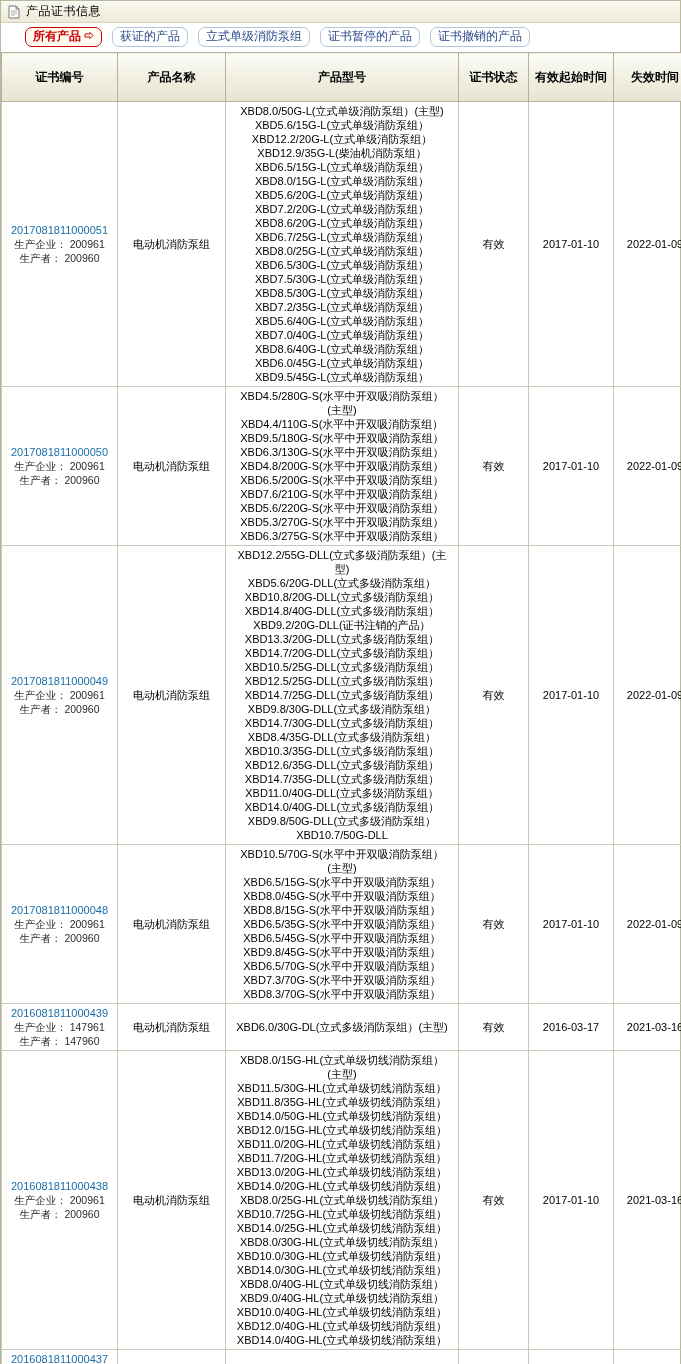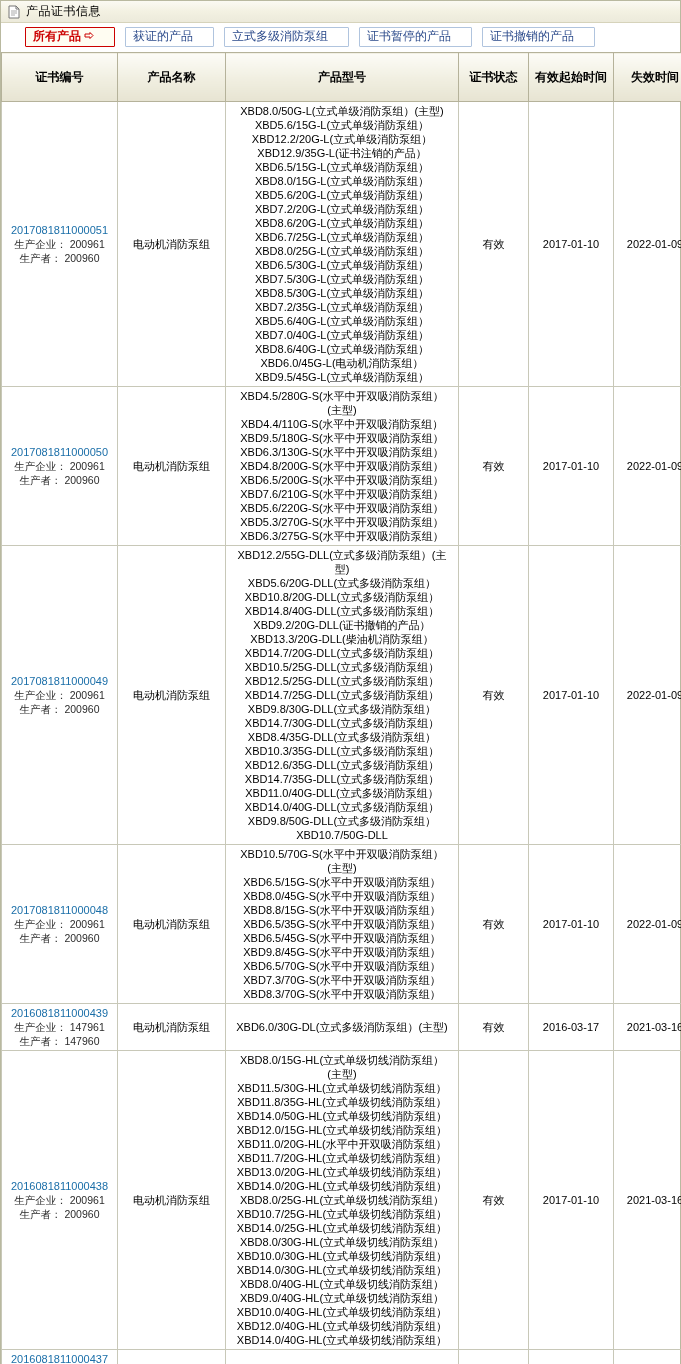--- a/index.html
+++ b/index.html
@@ -47,22 +47,22 @@
     height: 28px;
     display: flex;
     align-items: center;
     padding-left: 24px;
     background: #ffffff;
     border-bottom: 1px solid #ffffff;
     gap: 10px;
   }
   .tab {
     border: 1px solid #b0c4de;
-    border-radius: 1px;
-    padding: 2px 20px 3px 7px;
+    border-radius: 7px;
+    padding: 2px 7px 3px 7px;
     font-size: 12px;
     color: #2b4a8b;
     background: #ffffff;
     white-space: nowrap;
     line-height: 13px;
   }
   .tab.active {
     border: 1px solid #cc0000;
     color: #cc0000;
     font-weight: bold;
@@ -156,21 +156,21 @@
       <span class="arrow">
         <svg width="10" height="10" viewBox="0 0 10 10">
             <path d="M1 2 h5 v-1.5 l3 3 l-3 3 v-1.5 h-5 z" fill="none" stroke="#cc0000" stroke-width="1"></path>
           </svg>
       </span>
     </div>
     <div class="tab">
       <span>获证的产品</span>
     </div>
     <div class="tab">
-      <span>立式多级消防泵组</span>
+      <span>立式单级消防泵组</span>
     </div>
     <div class="tab">
       <span>证书暂停的产品</span>
     </div>
     <div class="tab">
       <span>证书撤销的产品</span>
     </div>
   </div>
 
   <table class="grid">
@@ -185,36 +185,36 @@
       </tr>
     </thead>
     <tbody id="tbody">
         <tr>
           <td class="cert c1"><a class="certno" href="#">2017081811000051</a><span class="sub">生产企业： 200961</span><br><span class="sub">生产者： 200960</span></td>
           <td class="c2">电动机消防泵组</td>
           <td class="models c3">
             <span class="m">XBD8.0/50G-L(立式单级消防泵组）(主型)</span>
             <span class="m">XBD5.6/15G-L(立式单级消防泵组）</span>
             <span class="m">XBD12.2/20G-L(立式单级消防泵组）</span>
-            <span class="m">XBD12.9/35G-L(证书注销的产品）</span>
+            <span class="m">XBD12.9/35G-L(柴油机消防泵组）</span>
             <span class="m">XBD6.5/15G-L(立式单级消防泵组）</span>
             <span class="m">XBD8.0/15G-L(立式单级消防泵组）</span>
             <span class="m">XBD5.6/20G-L(立式单级消防泵组）</span>
             <span class="m">XBD7.2/20G-L(立式单级消防泵组）</span>
             <span class="m">XBD8.6/20G-L(立式单级消防泵组）</span>
             <span class="m">XBD6.7/25G-L(立式单级消防泵组）</span>
             <span class="m">XBD8.0/25G-L(立式单级消防泵组）</span>
             <span class="m">XBD6.5/30G-L(立式单级消防泵组）</span>
             <span class="m">XBD7.5/30G-L(立式单级消防泵组）</span>
             <span class="m">XBD8.5/30G-L(立式单级消防泵组）</span>
             <span class="m">XBD7.2/35G-L(立式单级消防泵组）</span>
             <span class="m">XBD5.6/40G-L(立式单级消防泵组）</span>
             <span class="m">XBD7.0/40G-L(立式单级消防泵组）</span>
             <span class="m">XBD8.6/40G-L(立式单级消防泵组）</span>
-            <span class="m">XBD6.0/45G-L(电动机消防泵组）</span>
+            <span class="m">XBD6.0/45G-L(立式单级消防泵组）</span>
             <span class="m">XBD9.5/45G-L(立式单级消防泵组）</span>
           </td>
           <td class="c4">有效</td>
           <td class="c5">2017-01-10</td>
           <td class="c6">2022-01-09</td>
         </tr>
         <tr>
           <td class="cert c1"><a class="certno" href="#">2017081811000050</a><span class="sub">生产企业： 200961</span><br><span class="sub">生产者： 200960</span></td>
           <td class="c2">电动机消防泵组</td>
           <td class="models c3">
@@ -236,22 +236,22 @@
         </tr>
         <tr>
           <td class="cert c1"><a class="certno" href="#">2017081811000049</a><span class="sub">生产企业： 200961</span><br><span class="sub">生产者： 200960</span></td>
           <td class="c2">电动机消防泵组</td>
           <td class="models c3">
             <span class="m">XBD12.2/55G-DLL(立式多级消防泵组）(主</span>
             <span class="m">型)</span>
             <span class="m">XBD5.6/20G-DLL(立式多级消防泵组）</span>
             <span class="m">XBD10.8/20G-DLL(立式多级消防泵组）</span>
             <span class="m">XBD14.8/40G-DLL(立式多级消防泵组）</span>
-            <span class="m">XBD9.2/20G-DLL(证书撤销的产品）</span>
-            <span class="m">XBD13.3/20G-DLL(柴油机消防泵组）</span>
+            <span class="m">XBD9.2/20G-DLL(证书注销的产品）</span>
+            <span class="m">XBD13.3/20G-DLL(立式多级消防泵组）</span>
             <span class="m">XBD14.7/20G-DLL(立式多级消防泵组）</span>
             <span class="m">XBD10.5/25G-DLL(立式多级消防泵组）</span>
             <span class="m">XBD12.5/25G-DLL(立式多级消防泵组）</span>
             <span class="m">XBD14.7/25G-DLL(立式多级消防泵组）</span>
             <span class="m">XBD9.8/30G-DLL(立式多级消防泵组）</span>
             <span class="m">XBD14.7/30G-DLL(立式多级消防泵组）</span>
             <span class="m">XBD8.4/35G-DLL(立式多级消防泵组）</span>
             <span class="m">XBD10.3/35G-DLL(立式多级消防泵组）</span>
             <span class="m">XBD12.6/35G-DLL(立式多级消防泵组）</span>
             <span class="m">XBD14.7/35G-DLL(立式多级消防泵组）</span>
@@ -297,21 +297,21 @@
         <tr>
           <td class="cert c1"><a class="certno" href="#">2016081811000438</a><span class="sub">生产企业： 200961</span><br><span class="sub">生产者： 200960</span></td>
           <td class="c2">电动机消防泵组</td>
           <td class="models c3">
             <span class="m">XBD8.0/15G-HL(立式单级切线消防泵组）</span>
             <span class="m">(主型)</span>
             <span class="m">XBD11.5/30G-HL(立式单级切线消防泵组）</span>
             <span class="m">XBD11.8/35G-HL(立式单级切线消防泵组）</span>
             <span class="m">XBD14.0/50G-HL(立式单级切线消防泵组）</span>
             <span class="m">XBD12.0/15G-HL(立式单级切线消防泵组）</span>
-            <span class="m">XBD11.0/20G-HL(水平中开双吸消防泵组）</span>
+            <span class="m">XBD11.0/20G-HL(立式单级切线消防泵组）</span>
             <span class="m">XBD11.7/20G-HL(立式单级切线消防泵组）</span>
             <span class="m">XBD13.0/20G-HL(立式单级切线消防泵组）</span>
             <span class="m">XBD14.0/20G-HL(立式单级切线消防泵组）</span>
             <span class="m">XBD8.0/25G-HL(立式单级切线消防泵组）</span>
             <span class="m">XBD10.7/25G-HL(立式单级切线消防泵组）</span>
             <span class="m">XBD14.0/25G-HL(立式单级切线消防泵组）</span>
             <span class="m">XBD8.0/30G-HL(立式单级切线消防泵组）</span>
             <span class="m">XBD10.0/30G-HL(立式单级切线消防泵组）</span>
             <span class="m">XBD14.0/30G-HL(立式单级切线消防泵组）</span>
             <span class="m">XBD8.0/40G-HL(立式单级切线消防泵组）</span>

